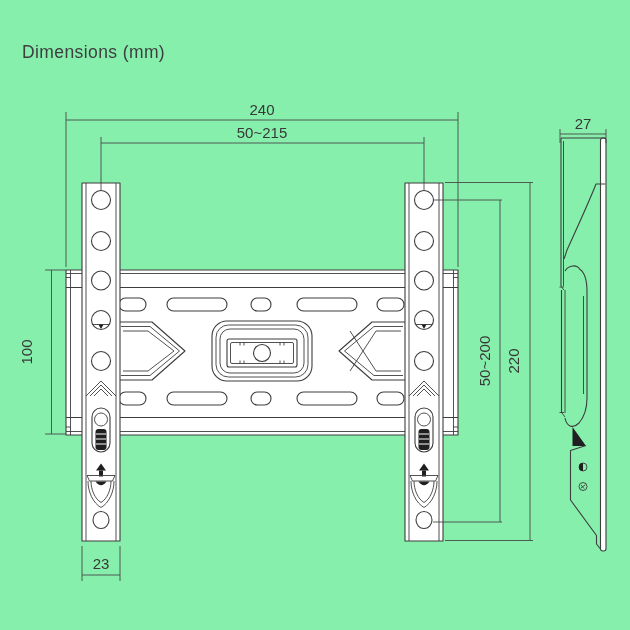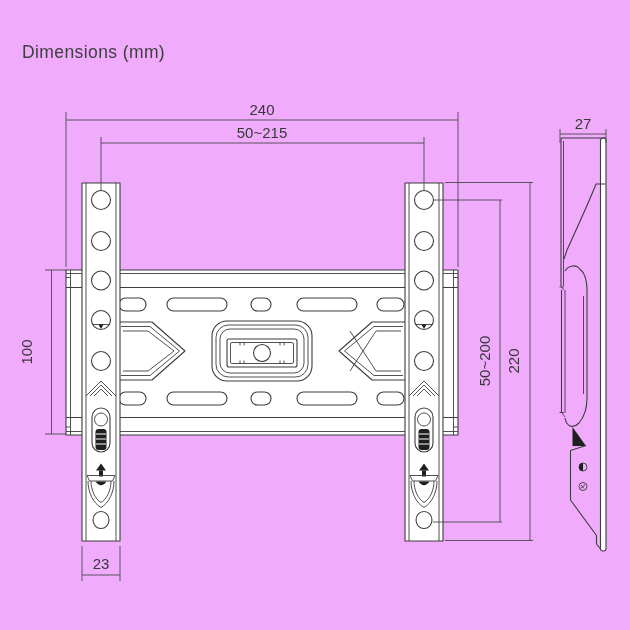--- a/index.html
+++ b/index.html
@@ -1,16 +1,16 @@
 <!DOCTYPE html>
 <html><head>
 <meta charset="utf-8">
 <style>
   html,body{margin:0;padding:0;background:#ffffff;}
-  .canvas{position:relative;width:630px;height:630px;background:#f0abfc;overflow:hidden;
+  .canvas{position:relative;width:630px;height:630px;background:#86efac;overflow:hidden;
           font-family:"Liberation Sans", sans-serif;}
   .page-title{position:absolute;left:22px;top:42px;font-size:17.5px;color:#3e3e3e;
               letter-spacing:0.4px;font-weight:400;}
   svg{position:absolute;left:0;top:0;}
   .ln{stroke:#3d3d3d;fill:none;stroke-width:1.1;stroke-linejoin:round;stroke-linecap:butt;}
   .lnw{stroke:#3d3d3d;fill:#ffffff;stroke-width:1.1;stroke-linejoin:round;}
   .thin{stroke-width:0.9;}
   .dimln{stroke:#4a4a4a;fill:none;stroke-width:0.9;}
   .blk{fill:#1f1f1f;stroke:none;}
   .thread{stroke:#ffffff;stroke-width:1;fill:none;}

